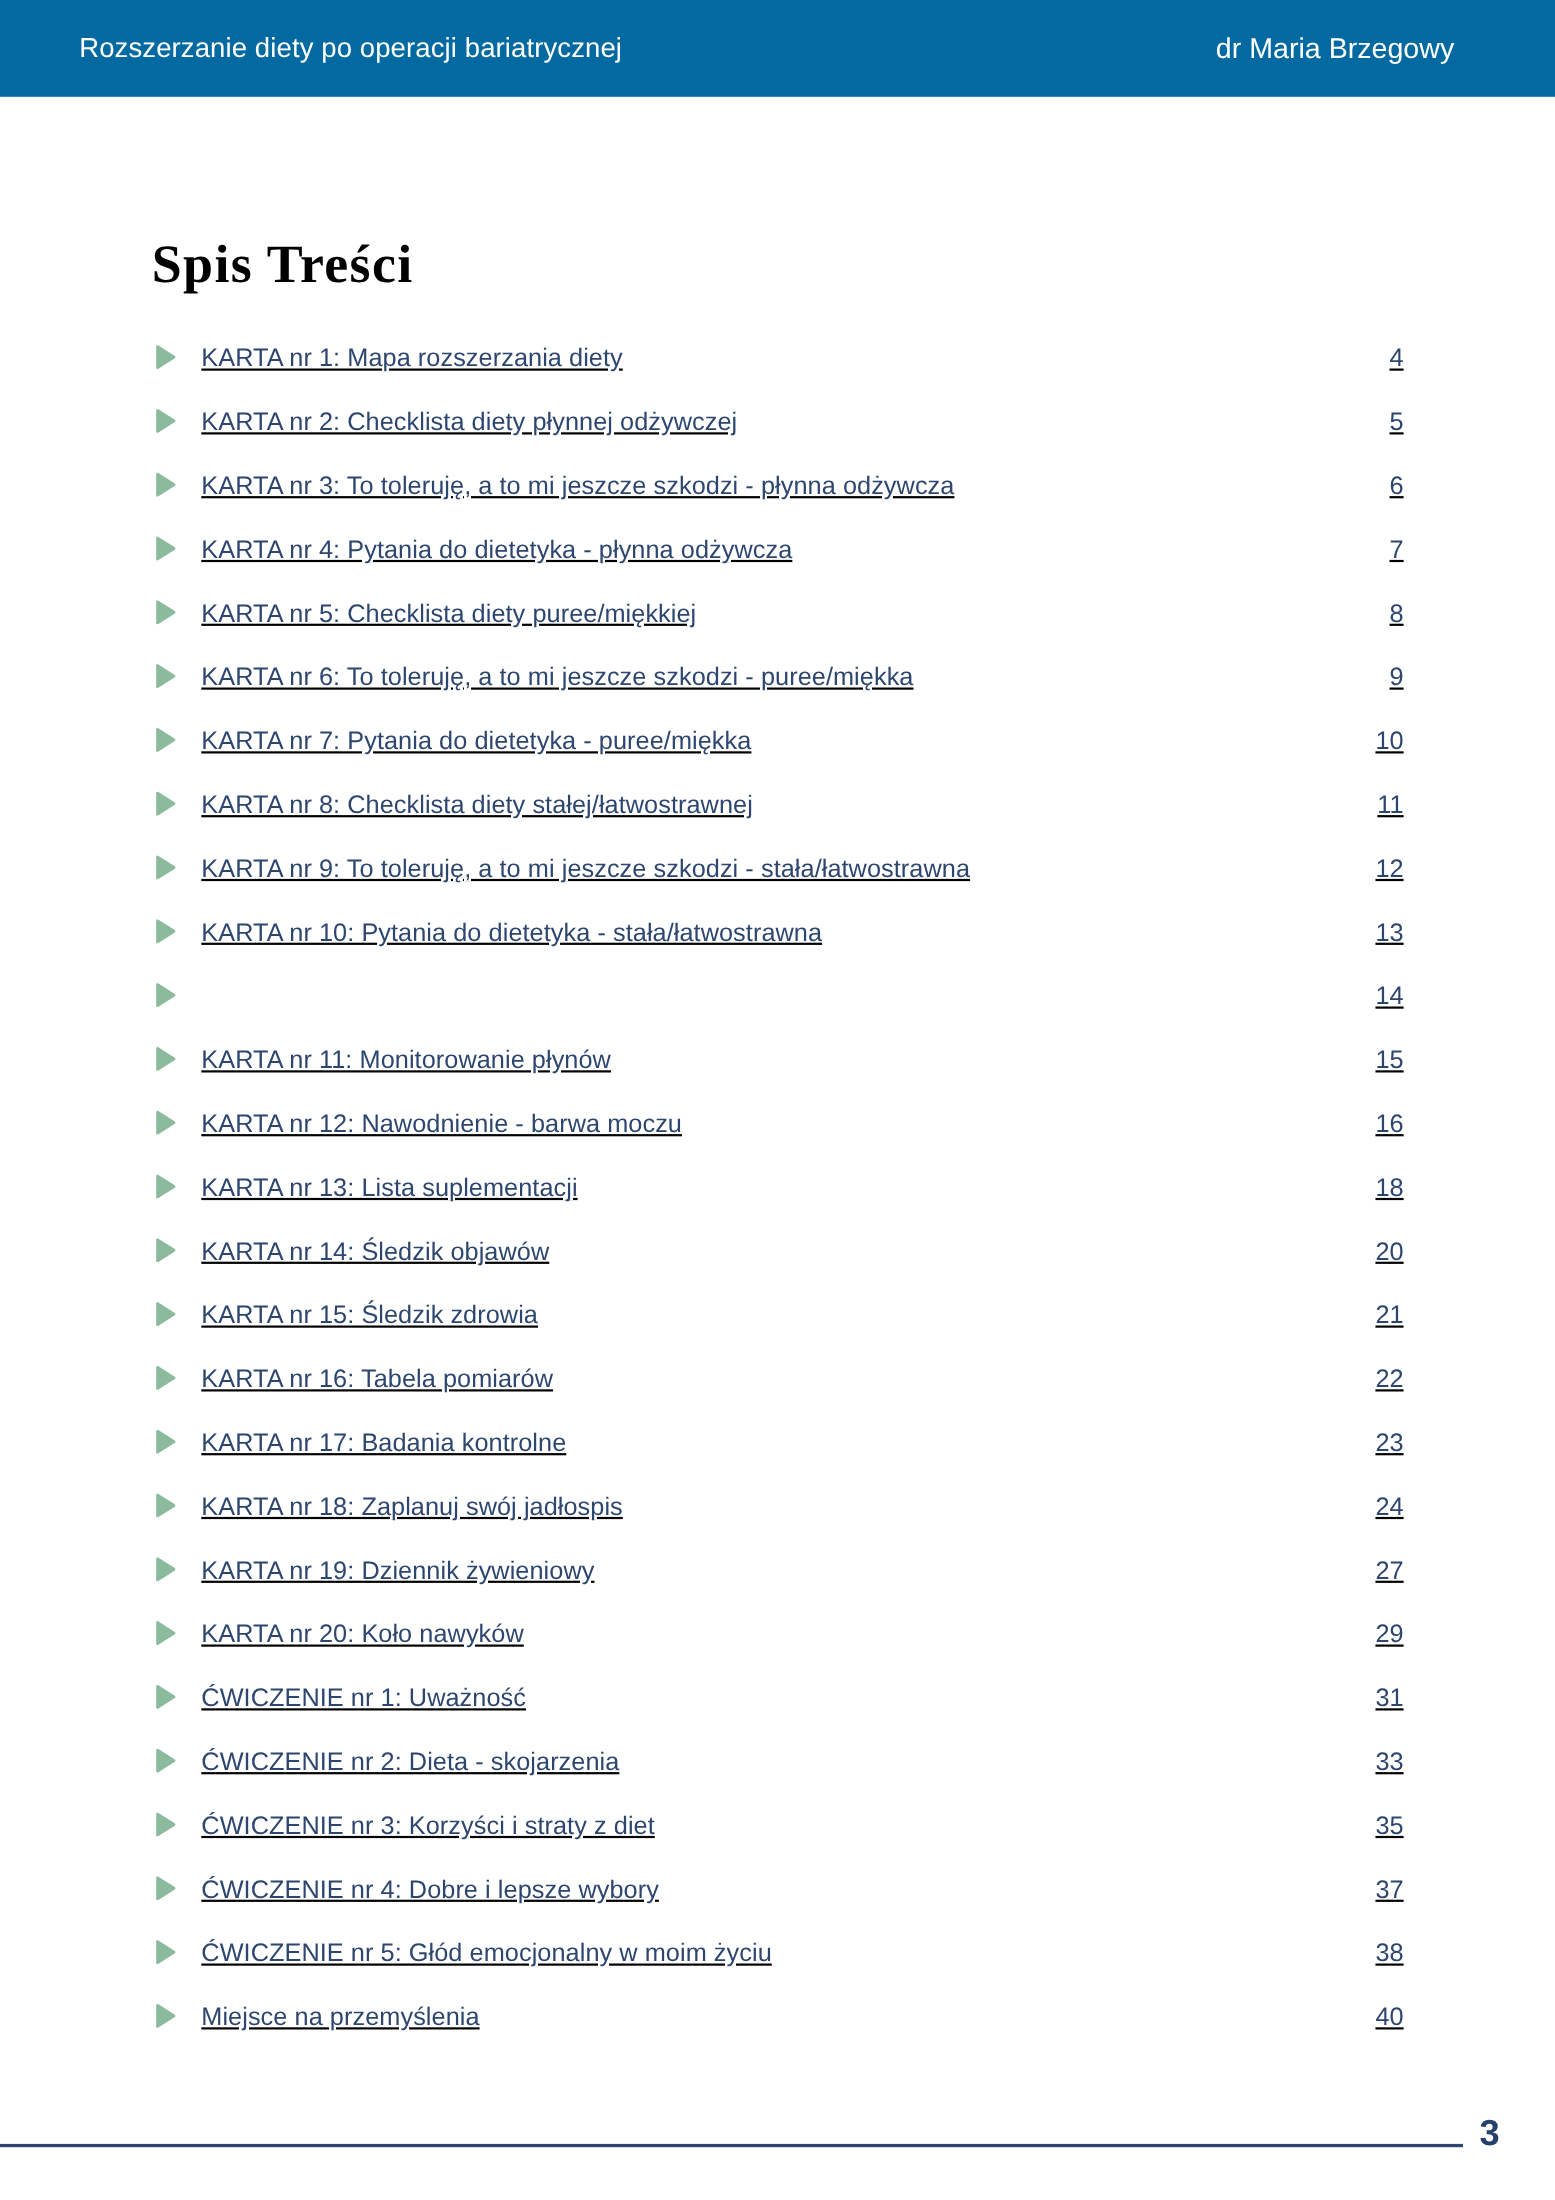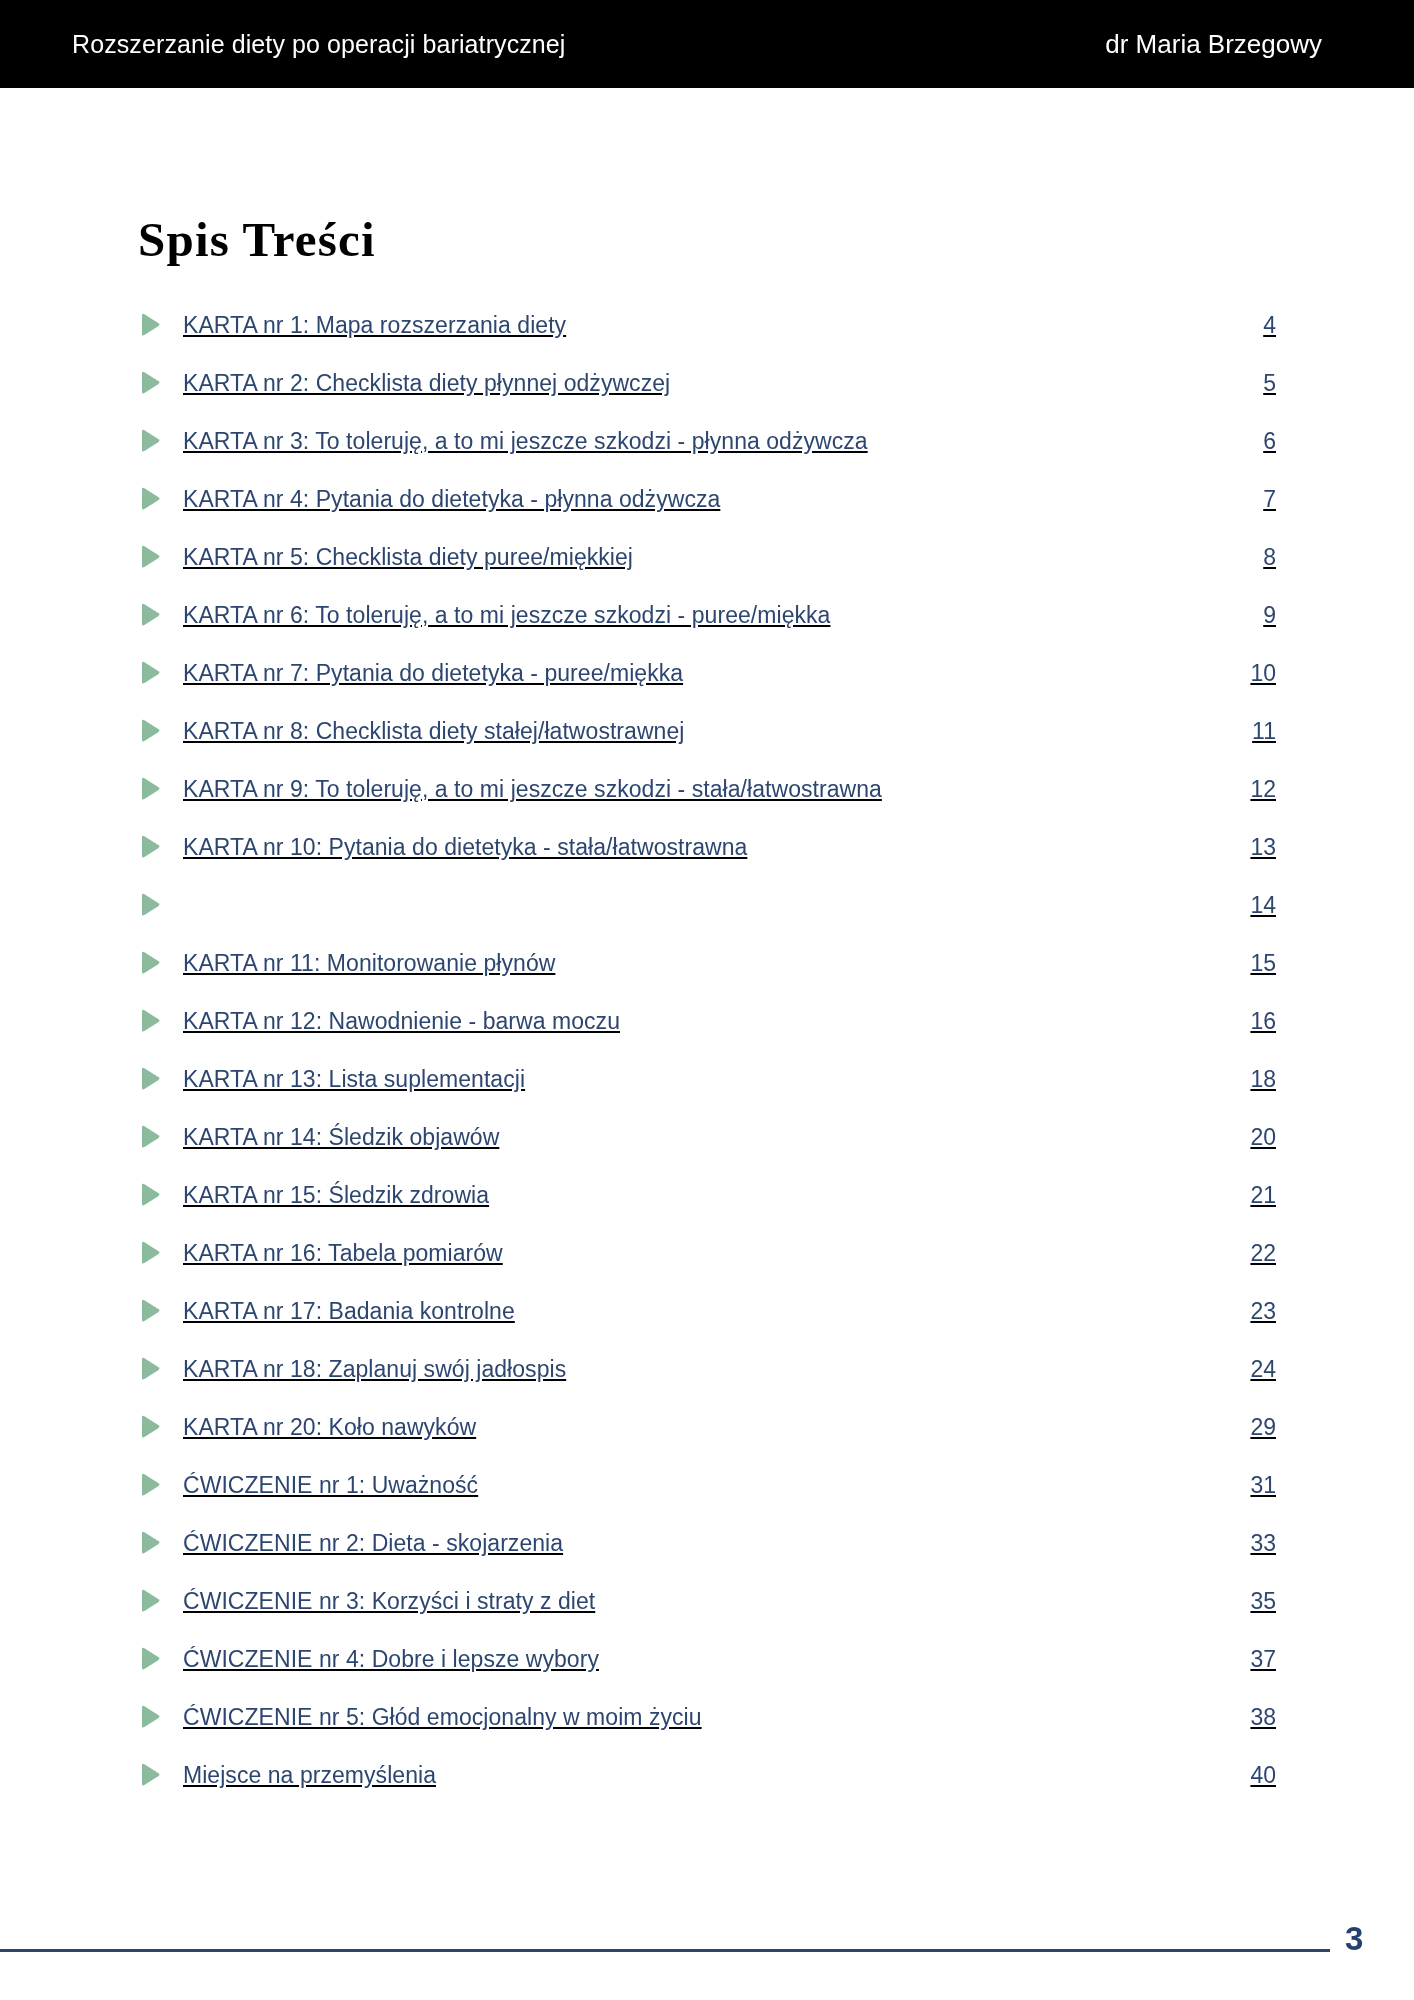--- a/index.html
+++ b/index.html
@@ -15,21 +15,21 @@
     overflow: hidden;
   }
 
   
   .header-bar {
     position: absolute;
     top: 0;
     left: 0;
     width: 1414px;
     height: 88px;
-    background: #000000;
+    background: #0369a1;
     display: flex;
     align-items: center;
     box-sizing: border-box;
     padding: 0 72px 0 72px;
   }
   .header-title {
     color: #ffffff;
     font-size: 25px;
     letter-spacing: 0.1px;
     white-space: nowrap;
@@ -311,20 +311,30 @@
       <span class="toc-label">KARTA nr 18: Zaplanuj swój jadłospis</span>
       <span class="toc-dots"></span>
       <span class="toc-page">24</span>
     </div>
     <div class="toc-row">
       <span class="bullet">
         <svg width="24" height="26" viewBox="0 0 24 26">
           <path d="M4 3.2 Q4 1 6 2.1 L20.6 11.3 Q22.4 12.6 20.6 13.9 L6 23.2 Q4 24.3 4 22.1 Z" fill="#8bbb9c"></path>
         </svg>
       </span>
+      <span class="toc-label">KARTA nr 19: Dziennik żywieniowy</span>
+      <span class="toc-dots"></span>
+      <span class="toc-page">27</span>
+    </div>
+    <div class="toc-row">
+      <span class="bullet">
+        <svg width="24" height="26" viewBox="0 0 24 26">
+          <path d="M4 3.2 Q4 1 6 2.1 L20.6 11.3 Q22.4 12.6 20.6 13.9 L6 23.2 Q4 24.3 4 22.1 Z" fill="#8bbb9c"></path>
+        </svg>
+      </span>
       <span class="toc-label">KARTA nr 20: Koło nawyków</span>
       <span class="toc-dots"></span>
       <span class="toc-page">29</span>
     </div>
     <div class="toc-row">
       <span class="bullet">
         <svg width="24" height="26" viewBox="0 0 24 26">
           <path d="M4 3.2 Q4 1 6 2.1 L20.6 11.3 Q22.4 12.6 20.6 13.9 L6 23.2 Q4 24.3 4 22.1 Z" fill="#8bbb9c"></path>
         </svg>
       </span>

